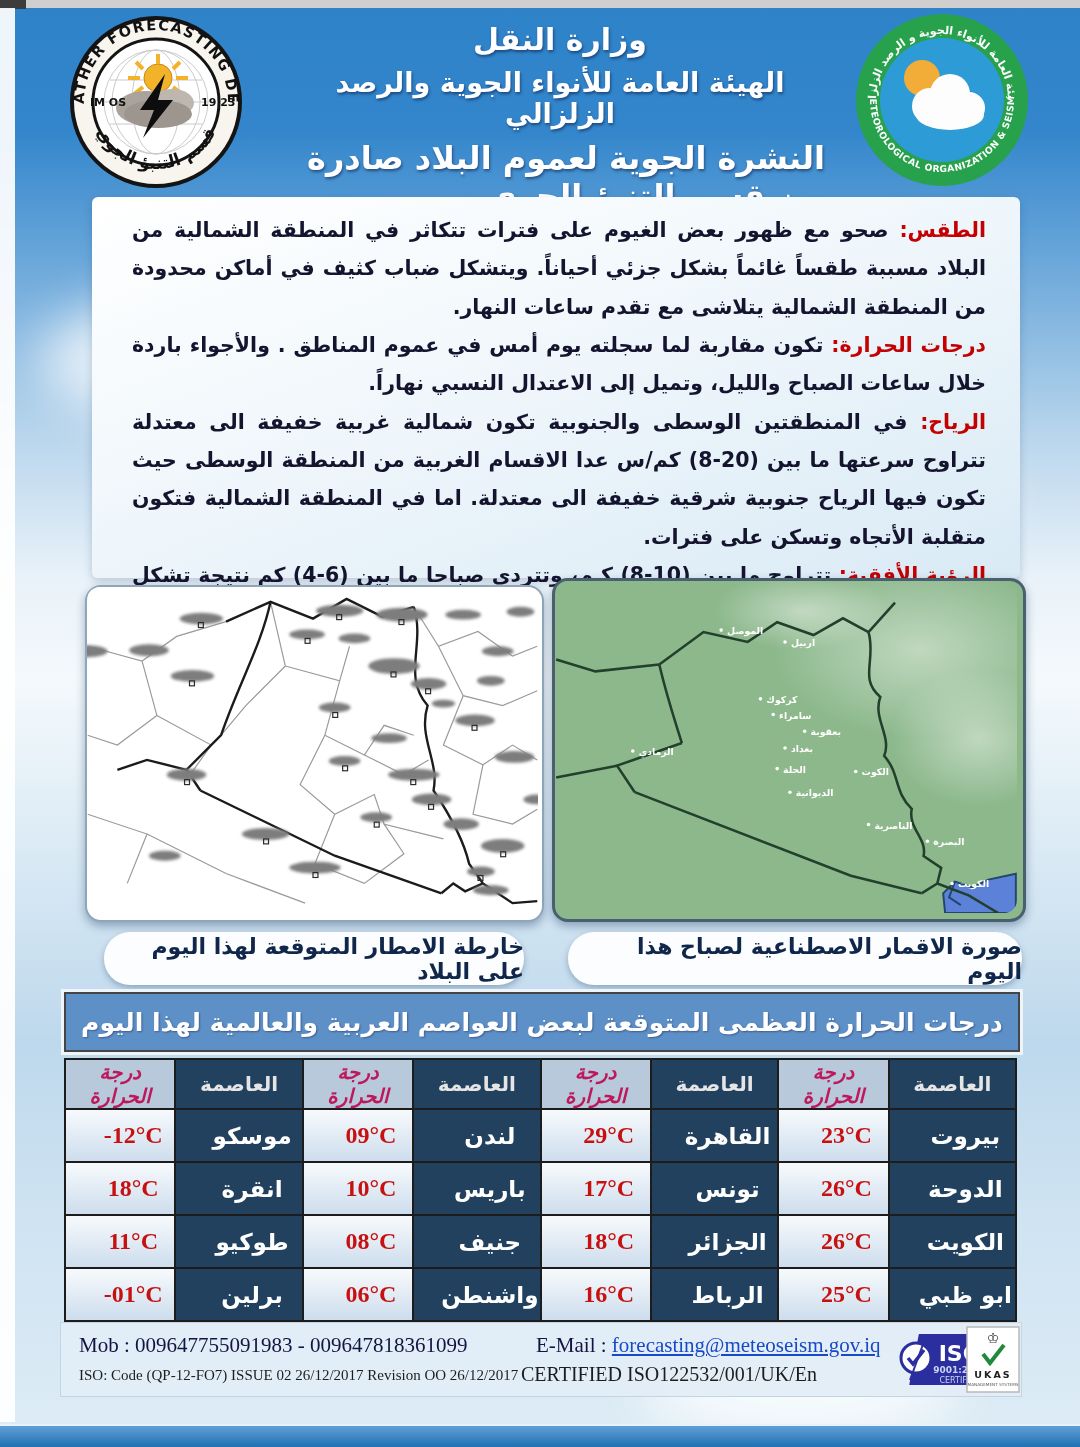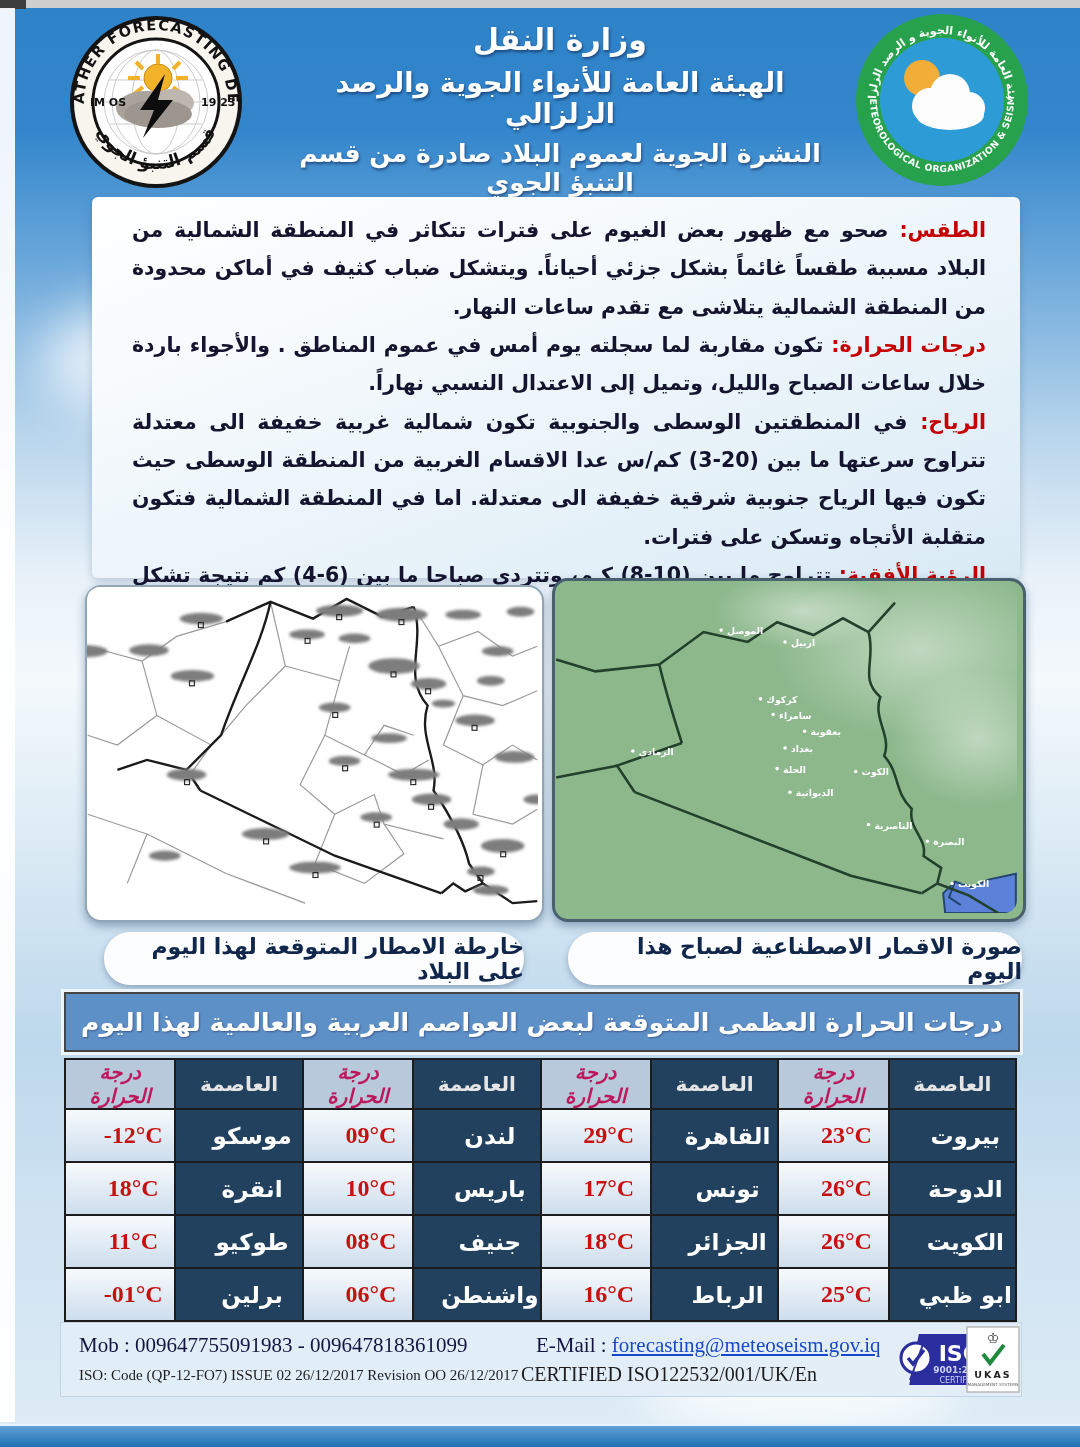--- a/index.html
+++ b/index.html
@@ -13,21 +13,21 @@
   #top-corner{position:absolute;left:0;top:0;width:26px;height:9px;background:#3c3c3c;}
   #left-strip{position:absolute;left:0;top:8px;width:15px;height:1414px;background:rgba(255,255,255,.92);}
   #bottom-band{position:absolute;left:0;top:1424px;width:1080px;height:23px;
         background:linear-gradient(180deg,#5fa0d6,#1c6cb0);border-top:2px solid #e8f2fa;}
 
   
   .hdr-text{position:absolute;left:295px;top:22px;width:530px;text-align:center;color:#fff;
         font-weight:bold;text-shadow:1px 2px 3px rgba(0,0,40,.45);direction:rtl;}
   .hdr-line1{font-size:30px;margin:0 0 10px 0;}
   .hdr-line2{font-size:27px;margin:0 0 10px 0;}
-  .hdr-line3{font-size:25px;margin:0 0 12px 0;}
+  .hdr-line3{font-size:32px;margin:0 0 12px 0;text-align:right;}
   .hdr-line4{font-size:31px;margin:0;}
   .logo{position:absolute;}
   #logo-left{left:68px;top:14px;}
   #logo-right{left:852px;top:10px;}
 
   
   #forecast-panel{position:absolute;left:92px;top:197px;width:928px;height:381px;
         border-radius:6px;background:linear-gradient(160deg,#ffffff 0%,#f2f8fc 40%,#d9eaf5 100%);
         box-shadow:0 3px 8px rgba(40,70,110,.25);}
   #forecast-panel .inner{position:absolute;inset:14px 34px 10px 40px;direction:rtl;text-align:justify;}
@@ -160,21 +160,21 @@
       <text font-size="9.2" font-weight="bold" fill="#fff" letter-spacing="0.5">
         <textPath href="#arcBR" startOffset="50%" text-anchor="middle">IRAQ METEOROLOGICAL ORGANIZATION &amp; SEISMOLOGY</textPath>
       </text>
     </svg>
   </div>
 
   <div id="forecast-panel">
     <div class="inner">
       <p><span class="lead">الطقس:</span> <span>صحو مع ظهور بعض الغيوم على فترات تتكاثر في المنطقة الشمالية من البلاد مسببة طقساً غائماً بشكل جزئي أحياناً. ويتشكل ضباب كثيف في أماكن محدودة من المنطقة الشمالية يتلاشى مع تقدم ساعات النهار.</span></p>
       <p><span class="lead">درجات الحرارة:</span> <span>تكون مقاربة لما سجلته يوم أمس في عموم المناطق . والأجواء باردة خلال ساعات الصباح والليل، وتميل إلى الاعتدال النسبي نهاراً.</span></p>
-      <p><span class="lead">الرياح:</span> <span>في المنطقتين الوسطى والجنوبية تكون شمالية غربية خفيفة الى معتدلة تتراوح سرعتها ما بين (20-3) كم/س عدا الاقسام الغربية من المنطقة الوسطى حيث تكون فيها الرياح جنوبية شرقية خفيفة الى معتدلة. اما في المنطقة الشمالية فتكون متقلبة الأتجاه وتسكن على فترات.</span></p>
+      <p><span class="lead">الرياح:</span> <span>في المنطقتين الوسطى والجنوبية تكون شمالية غربية خفيفة الى معتدلة تتراوح سرعتها ما بين (20-8) كم/س عدا الاقسام الغربية من المنطقة الوسطى حيث تكون فيها الرياح جنوبية شرقية خفيفة الى معتدلة. اما في المنطقة الشمالية فتكون متقلبة الأتجاه وتسكن على فترات.</span></p>
       <p><span class="lead">الرؤية الأفقية:</span> <span>تتراوح ما بين (10-8) كـم، وتتردى صباحا ما بين (6-4) كم نتيجة تشكل الغشاوة وأقل من 1 كم في مناطق الضباب.</span></p>
     </div>
   </div>
 
   <div class="map-panel" id="rain-map">
     <svg width="451" height="329" viewBox="0 0 455 333">
       <defs>
           <filter id="blurLbl">
             <feGaussianBlur stdDeviation="1.6"></feGaussianBlur>
           </filter>

